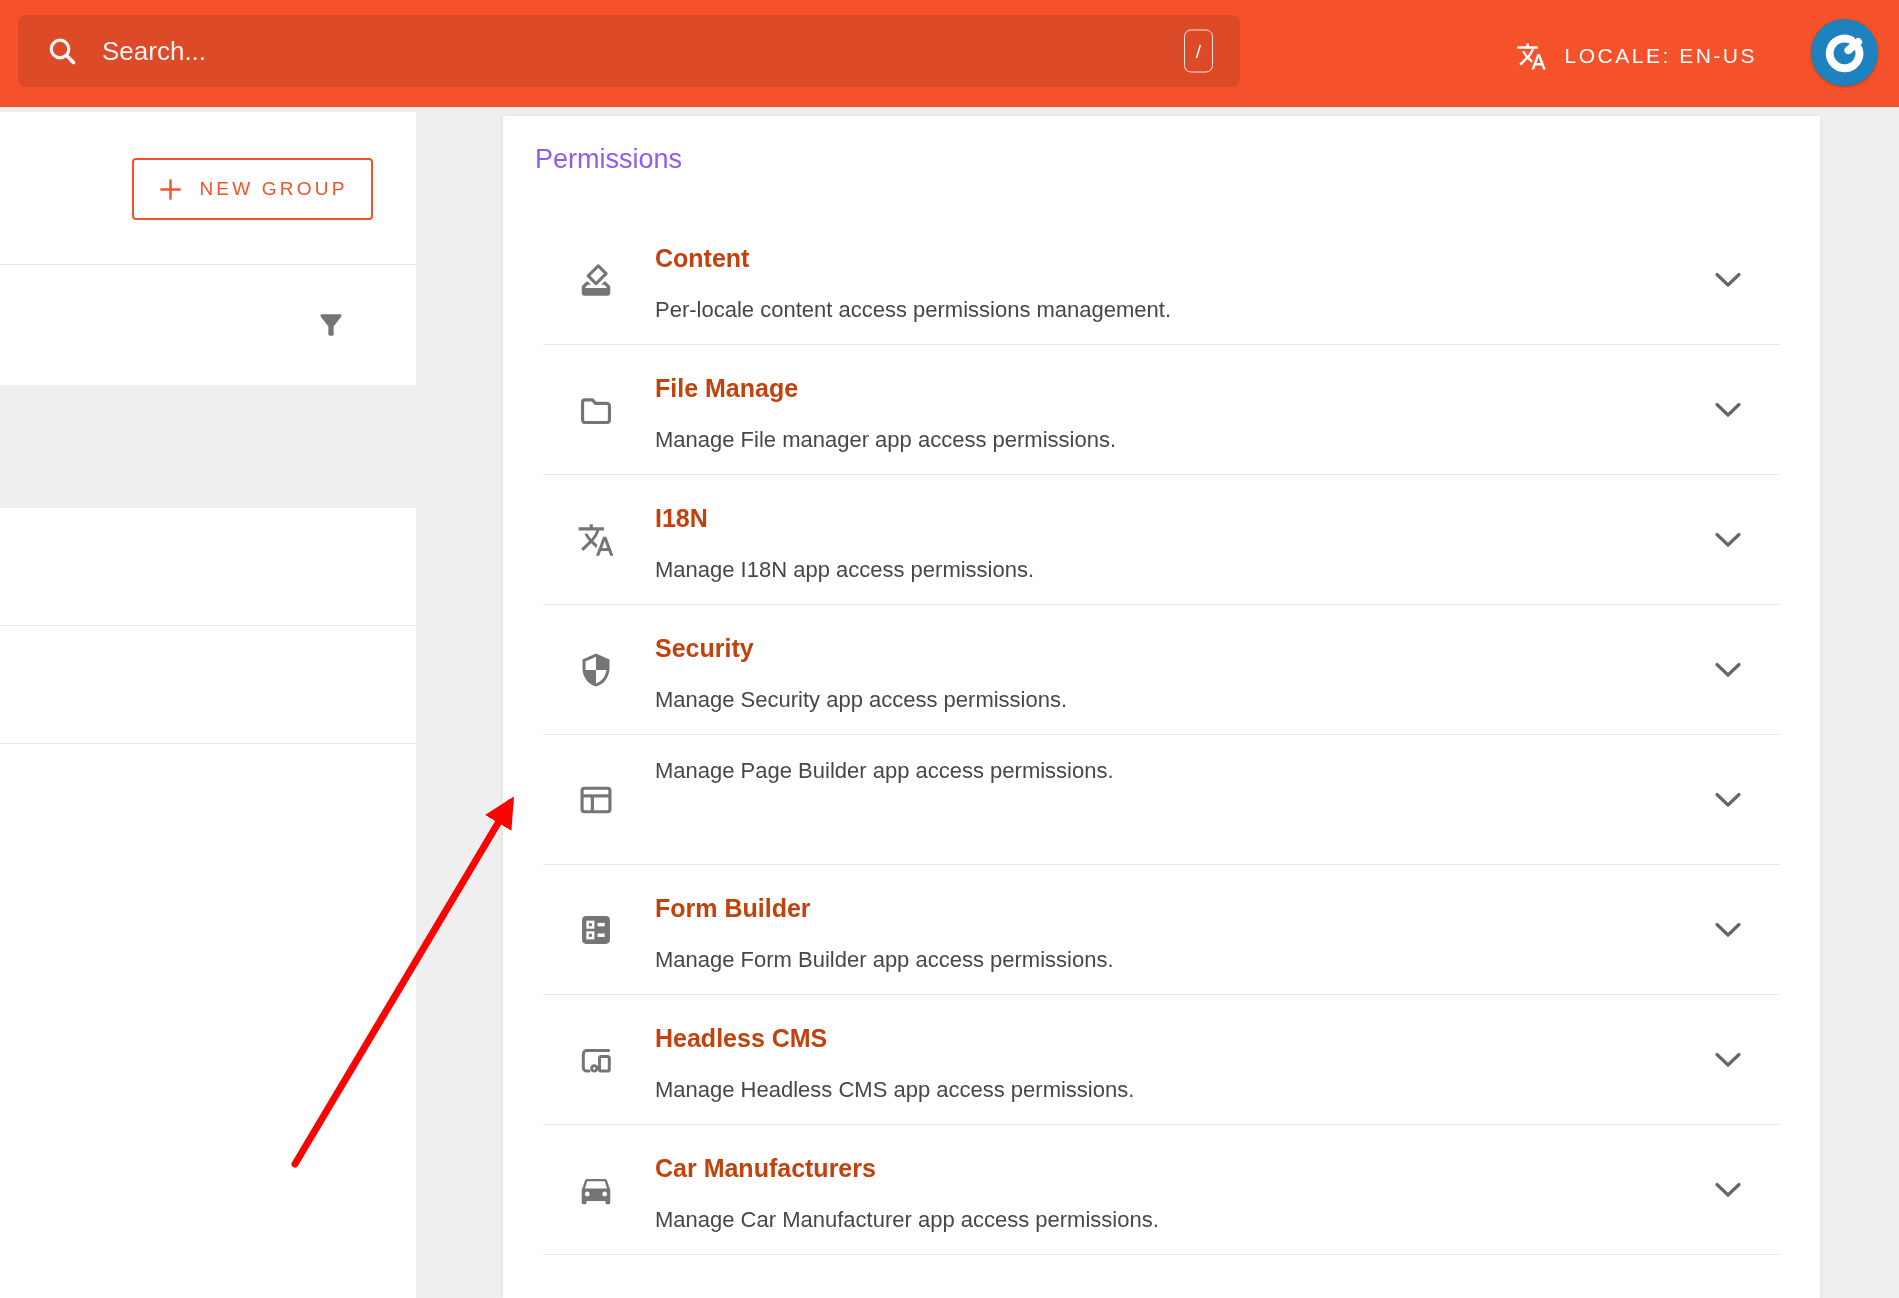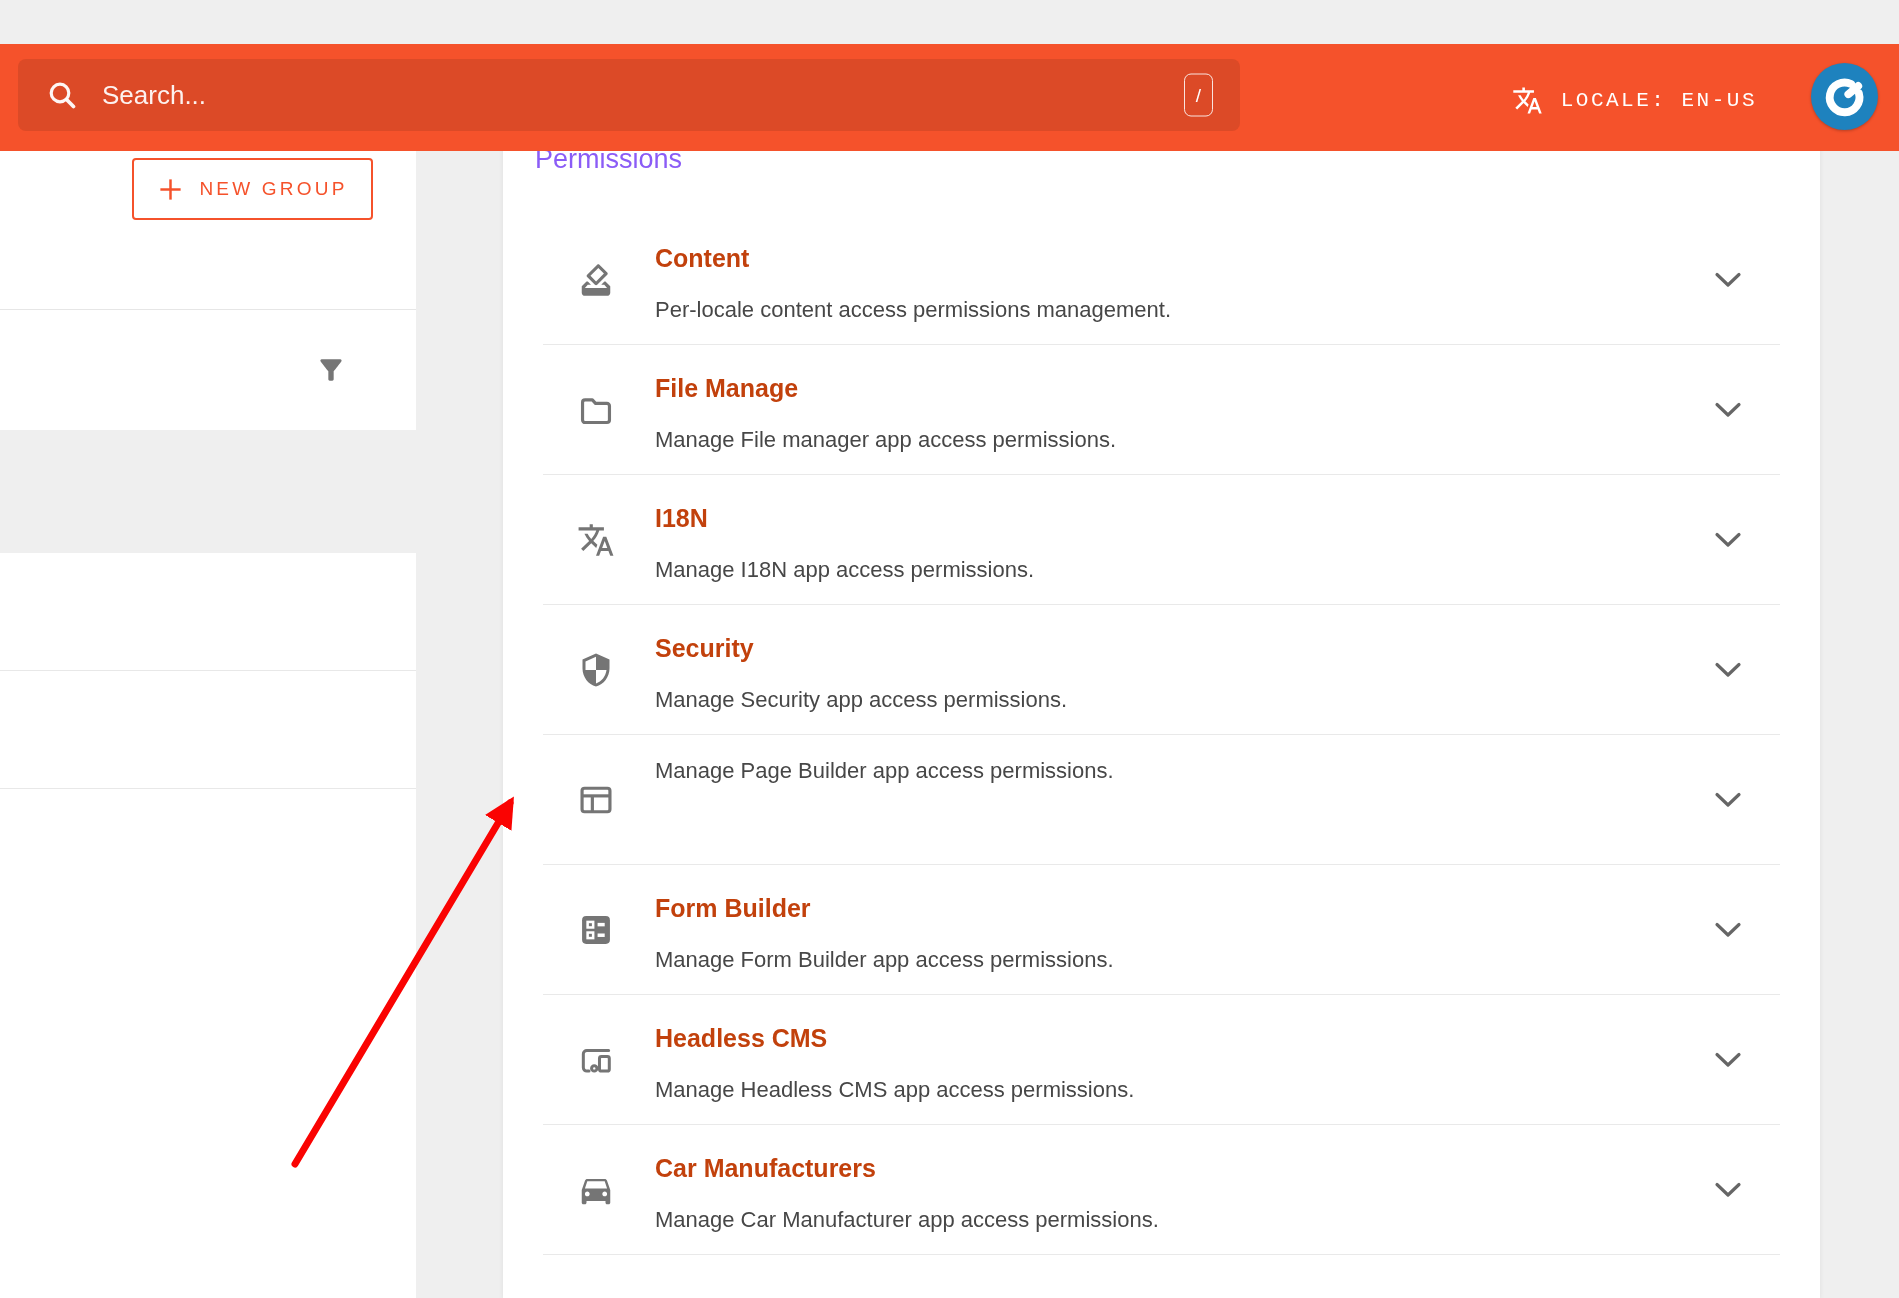--- a/index.html
+++ b/index.html
@@ -8,21 +8,21 @@
     position: relative;
     overflow: hidden;
     background: #EFEFEF;
     font-family: "Liberation Sans", sans-serif;
     -webkit-font-smoothing: antialiased;
   }
 
   
   .topbar {
     position: absolute; left:0; top:0; width:1899px; height:107px;
-    background: #F5522B; z-index: 5; margin-top: 44px;
+    background: #F5522B; z-index: 5;
   }
   .searchbox {
     position: absolute; left:18px; top:15px; width:1222px; height:72px;
     background:#DC4A27; border-radius:8px;
     display:flex; align-items:center; padding:0 28px;
   }
   .searchbox .mag { flex:0 0 auto; margin-right:24px; display:flex; }
   .searchbox input {
     flex:1; background:transparent; border:none; outline:none;
     font-family:"Liberation Sans", sans-serif;
@@ -30,38 +30,38 @@
   }
   .searchbox input::placeholder { color:rgba(255,255,255,0.93); opacity:1; }
   .shortcut-key {
     position:absolute; right:27px; top:50%; transform:translateY(-50%);
     width:29px; height:43px; border:1.5px solid rgba(255,255,255,0.85);
     border-radius:7px; color:#fff; font-size:19px;
     display:flex; align-items:center; justify-content:center;
   }
   .locale {
     position:absolute; right:142px; top:0; height:112px;
-    display:flex; align-items:center; gap:18px; cursor:pointer;font-family:Liberation Mono, monospace;
+    display:flex; align-items:center; gap:18px; cursor:pointer;
   }
   .locale .label {
     color:#fff; font-size:21px; letter-spacing:2.5px; white-space:nowrap;
   }
   .avatar {
     position:absolute; right:21px; top:19px; width:67px; height:67px;
     border-radius:50%; background:#1E82BE;
     display:flex; align-items:center; justify-content:center;
     box-shadow: 0 1px 3px rgba(0,0,0,0.25);
   }
 
   
   .sidebar {
     position:absolute; left:0; top:112px; width:416px; height:1186px;
     background:#fff; z-index:2;
   }
-  .sb-head { height:198px; border-bottom:1px solid #E6E6E6; position:relative; }
+  .sb-head { height:153px; border-bottom:1px solid #E6E6E6; position:relative; }
   .new-group-btn {
     position:absolute; left:132px; top:46px; width:241px; height:62px;
     border:2px solid #F5522B; border-radius:4px; background:#fff;
     color:#F5522B; font-size:19px; letter-spacing:3.2px; font-weight:500;
     display:flex; align-items:center; justify-content:center; gap:15px;
     cursor:pointer; font-family:"Liberation Sans", sans-serif;
   }
   .sb-filter-row {
     height:120px; display:flex; align-items:center; justify-content:flex-end;
     padding-right:69px; background:#fff;

